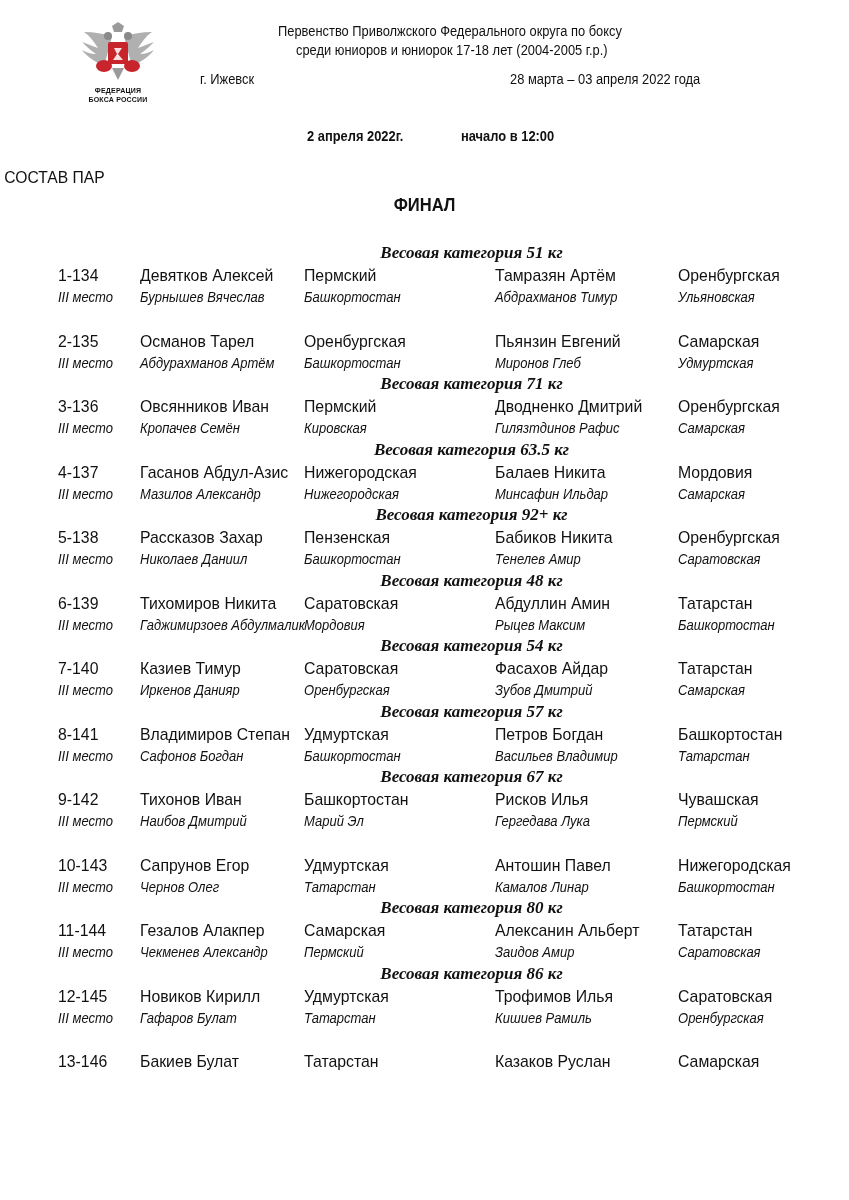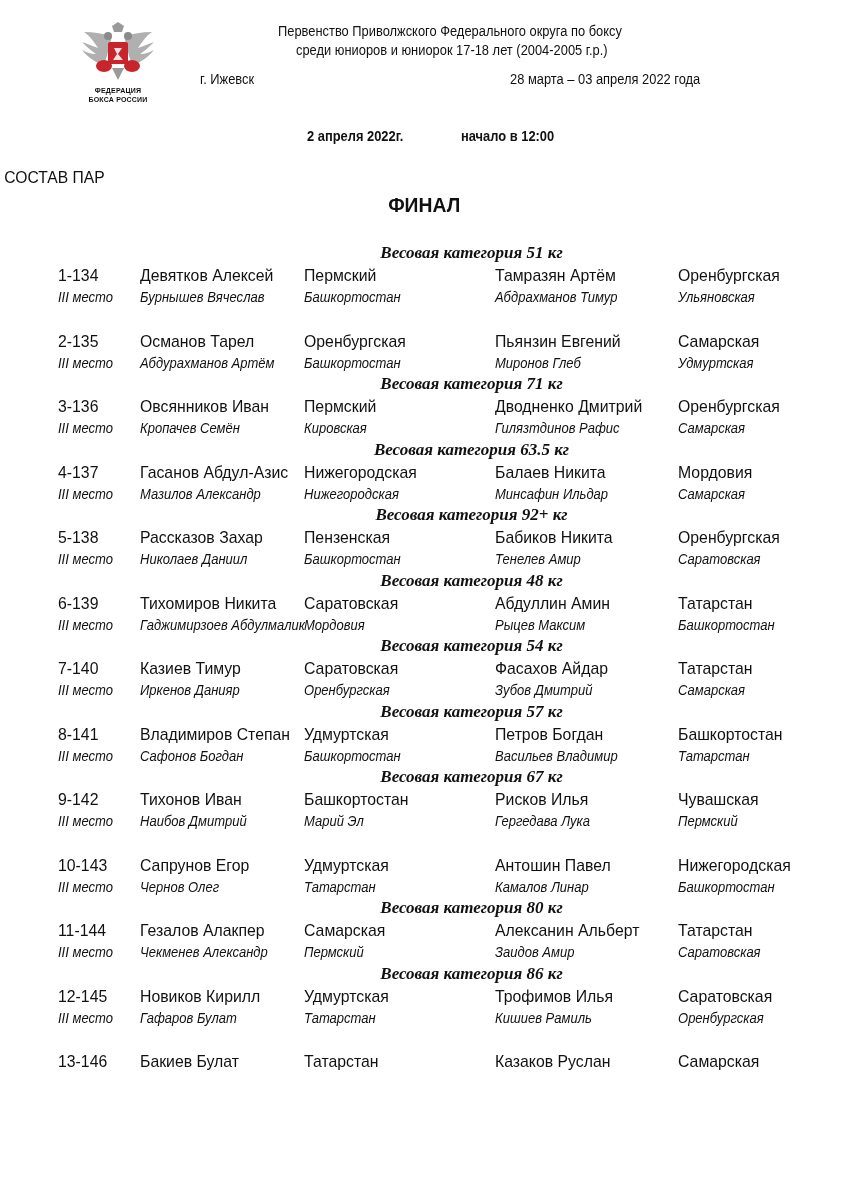--- a/index.html
+++ b/index.html
@@ -9,21 +9,21 @@
   .hdr-line { position: absolute; font-size: 14px; line-height: 18px; transform: scaleX(0.92); transform-origin: left top; white-space: nowrap; }
   .hdr-title1 { left: 278px; top: 22px; }
   .hdr-title2 { left: 296px; top: 41px; }
   .hdr-city { left: 200px; top: 70px; }
   .hdr-dates { left: 510px; top: 70px; }
   .date-line { position: absolute; top: 128px; font-size: 14px; font-weight: bold; white-space: nowrap; transform: scaleX(0.92); transform-origin: left top; }
   .date-left { left: 307px; }
   .date-right { left: 461px; }
   .doc-sub { position: absolute; left: 0; width: 849px; top: 168px; font-size: 17px; line-height: 20px; }
   .doc-sub span { display: inline-block; transform: scaleX(0.92); }
-  .doc-title { position: absolute; left: 0; width: 849px; top: 192px; text-align: center; font-size: 21px; font-weight: bold; line-height: 26px; }
+  .doc-title { position: absolute; left: 0; width: 849px; top: 192px; text-align: center; font-size: 18px; font-weight: bold; line-height: 26px; }
   .doc-title span { display: inline-block; transform: scaleX(0.92); }
   .bouts { position: absolute; left: 0; top: 243px; width: 849px; }
   .bout { position: relative; height: 65.5px; }
   .cat { position: absolute; top: 0; height: 20px; left: 0; width: 849px; text-align: center; font-family: "Liberation Serif", serif; font-style: italic; font-weight: bold; font-size: 17px; line-height: 20px; white-space: nowrap; padding-left: 47px; }
   .cell { position: absolute; white-space: nowrap; transform: scaleX(0.93); transform-origin: left top; }
   .main { top: 23px; font-size: 17px; line-height: 20px; }
   .sub { top: 46px; font-size: 14px; line-height: 17px; font-style: italic; }
   .c-num { left: 58px; }
   .c-name { left: 140px; }
   .c-reg { left: 304px; }

